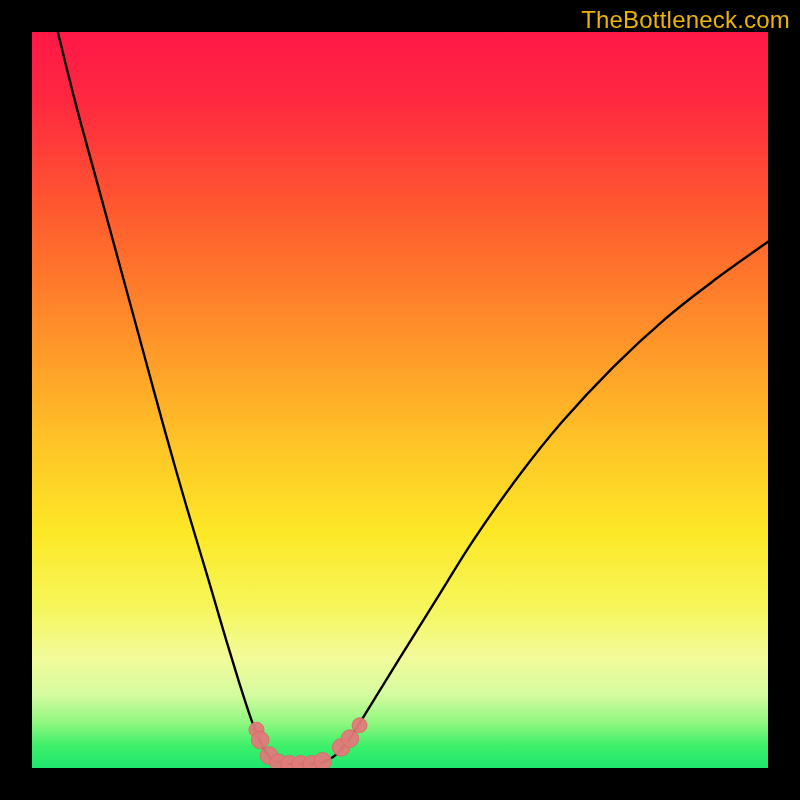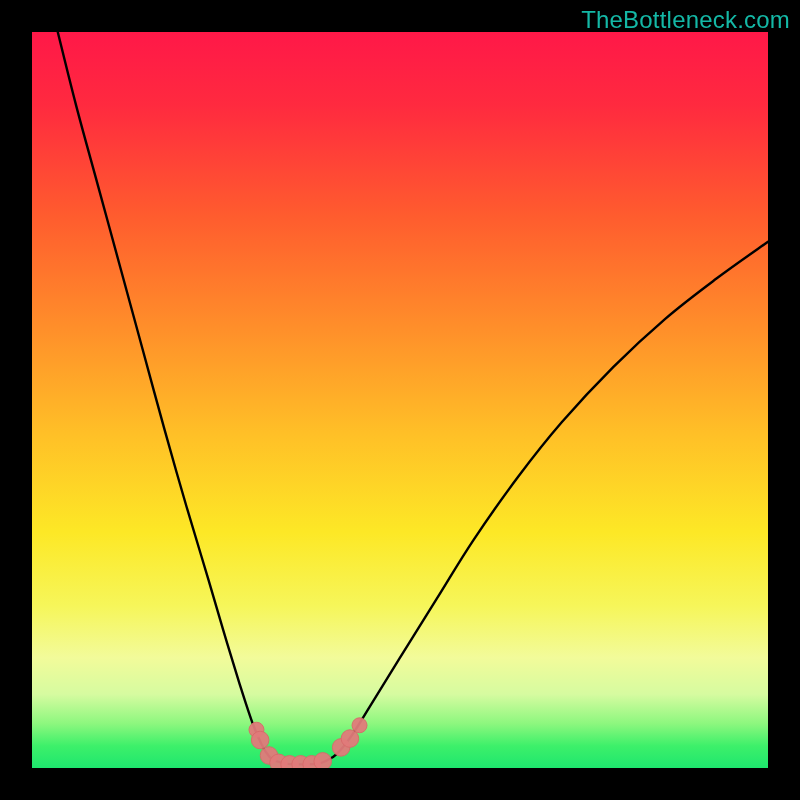--- a/index.html
+++ b/index.html
@@ -24,21 +24,21 @@
     width: 736px;
     height: 736px;
     overflow: hidden;
   }
   .watermark {
     position: absolute;
     top: 6px;
     right: 10px;
     font-size: 24px;
     font-weight: 500;
-    color: #14b8a6;
+    color: #eab308;
     letter-spacing: 0.2px;
     z-index: 50;
   }
   svg {
     display: block;
   }
 </style>
 </head>
 <body>
 

